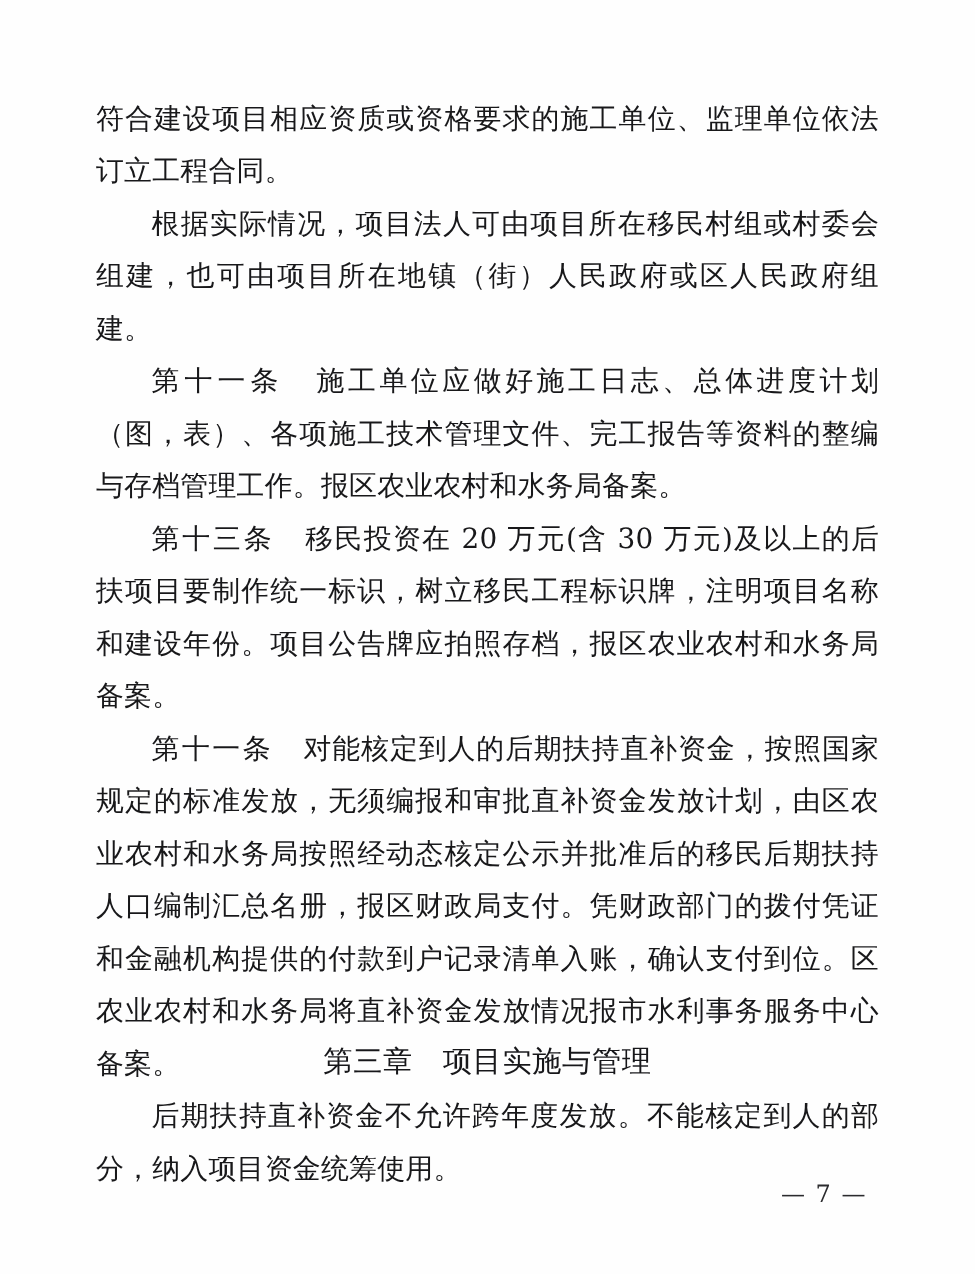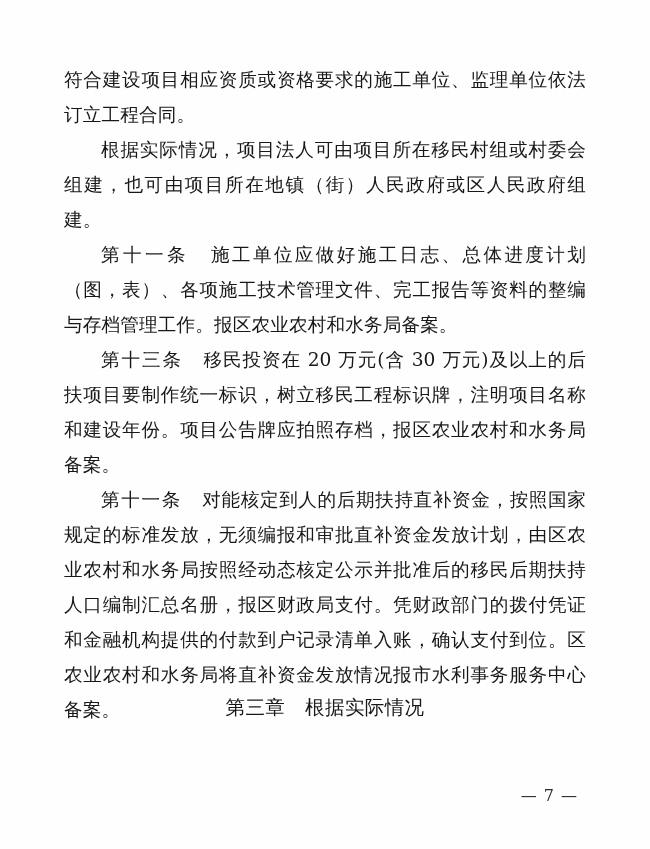--- a/index.html
+++ b/index.html
@@ -95,20 +95,21 @@
     <p class="para"><span>符合建设项目相应资质或资格要求的施工单位、监理单位依法订立工程合同。</span></p>
 
     <p class="para indent"><span>根据实际情况，项目法人可由项目所在移民村组或村委会组建，也可由项目所在地镇（街）人民政府或区人民政府组建。</span></p>
 
     <p class="para indent"><span class="art">第十一条 </span><span>施工单位应做好施工日志、总体进度计划（图，表）、各项施工技术管理文件、完工报告等资料的整编与存档管理工作。报区农业农村和水务局备案。</span></p>
 
     <p class="para indent"><span class="art">第十三条 </span><span>移民投资在 20 万元(含 30 万元)及以上的后扶项目要制作统一标识，树立移民工程标识牌，注明项目名称和建设年份。项目公告牌应拍照存档，报区农业农村和水务局备案。</span></p>
 
     <p class="para indent"><span class="art">第十一条 </span><span>对能核定到人的后期扶持直补资金，按照国家规定的标准发放，无须编报和审批直补资金发放计划，由区农业农村和水务局按照经动态核定公示并批准后的移民后期扶持人口编制汇总名册，报区财政局支付。凭财政部门的拨付凭证和金融机构提供的付款到户记录清单入账，确认支付到位。区农业农村和水务局将直补资金发放情况报市水利事务服务中心备案。</span></p>
 
+    <p class="para indent"><span>后期扶持直补资金不允许跨年度发放。不能核定到人的部分，纳入项目资金统筹使用。</span></p>
 
   </div>
 
-  <div class="chapter-heading">第三章　根据实际情况</div>
+  <div class="chapter-heading">第三章　项目实施与管理</div>
 
   <div class="footer">— 7 —</div>
 
 </div>
 
 </body></html>

